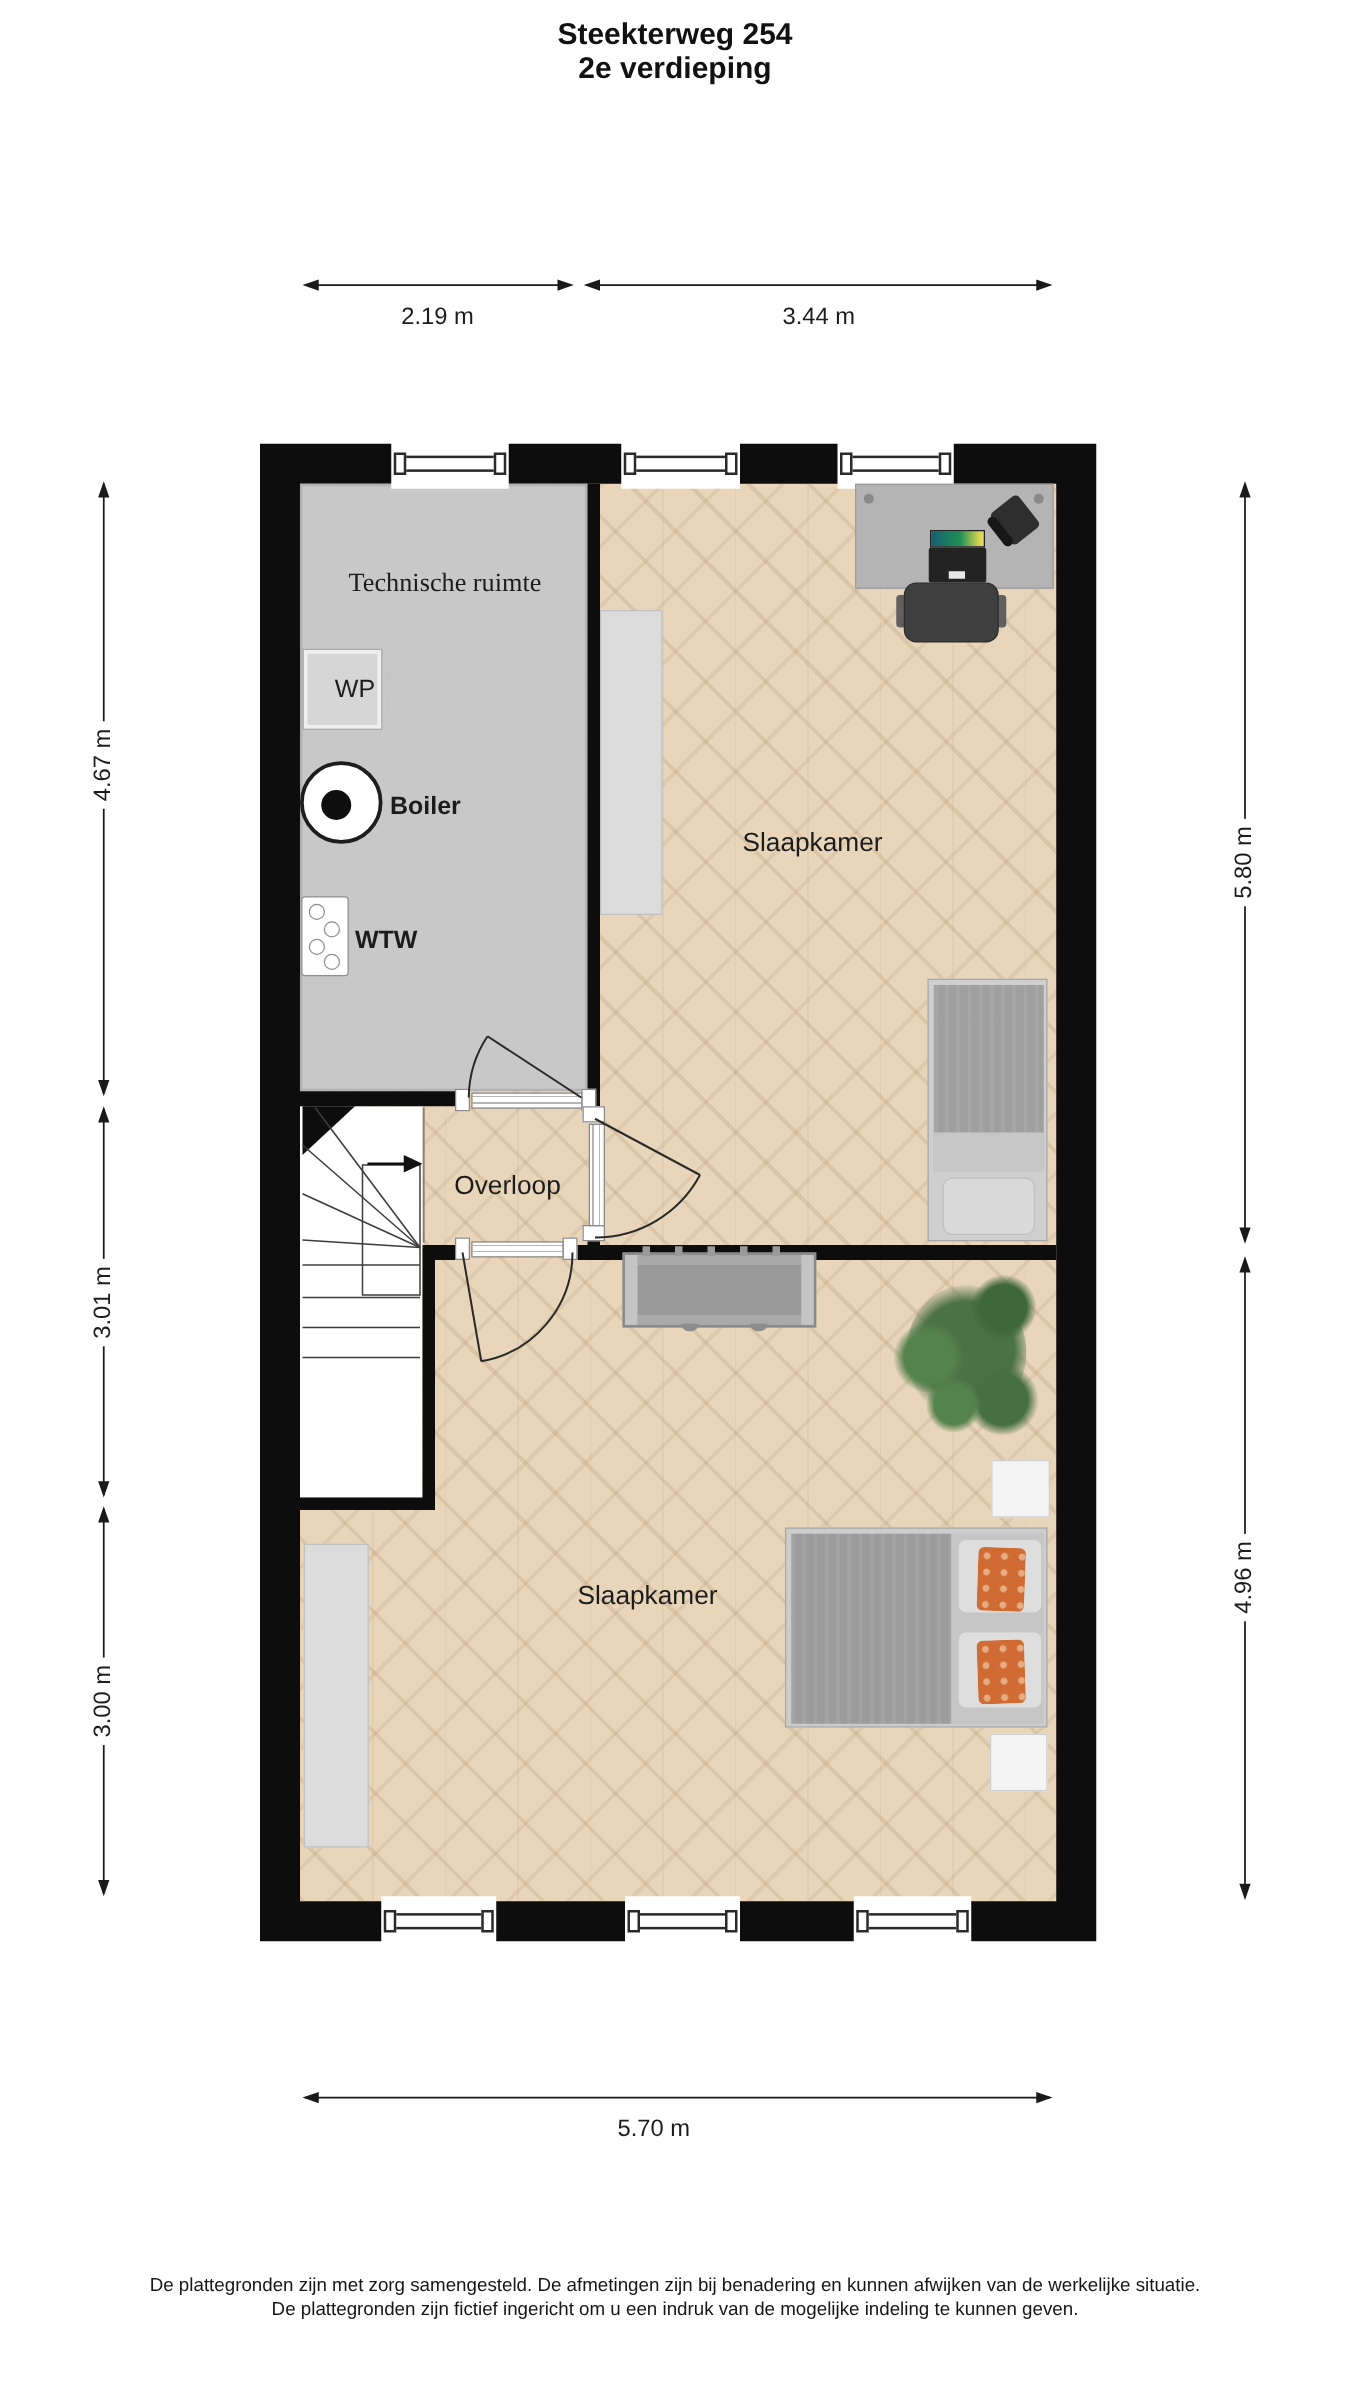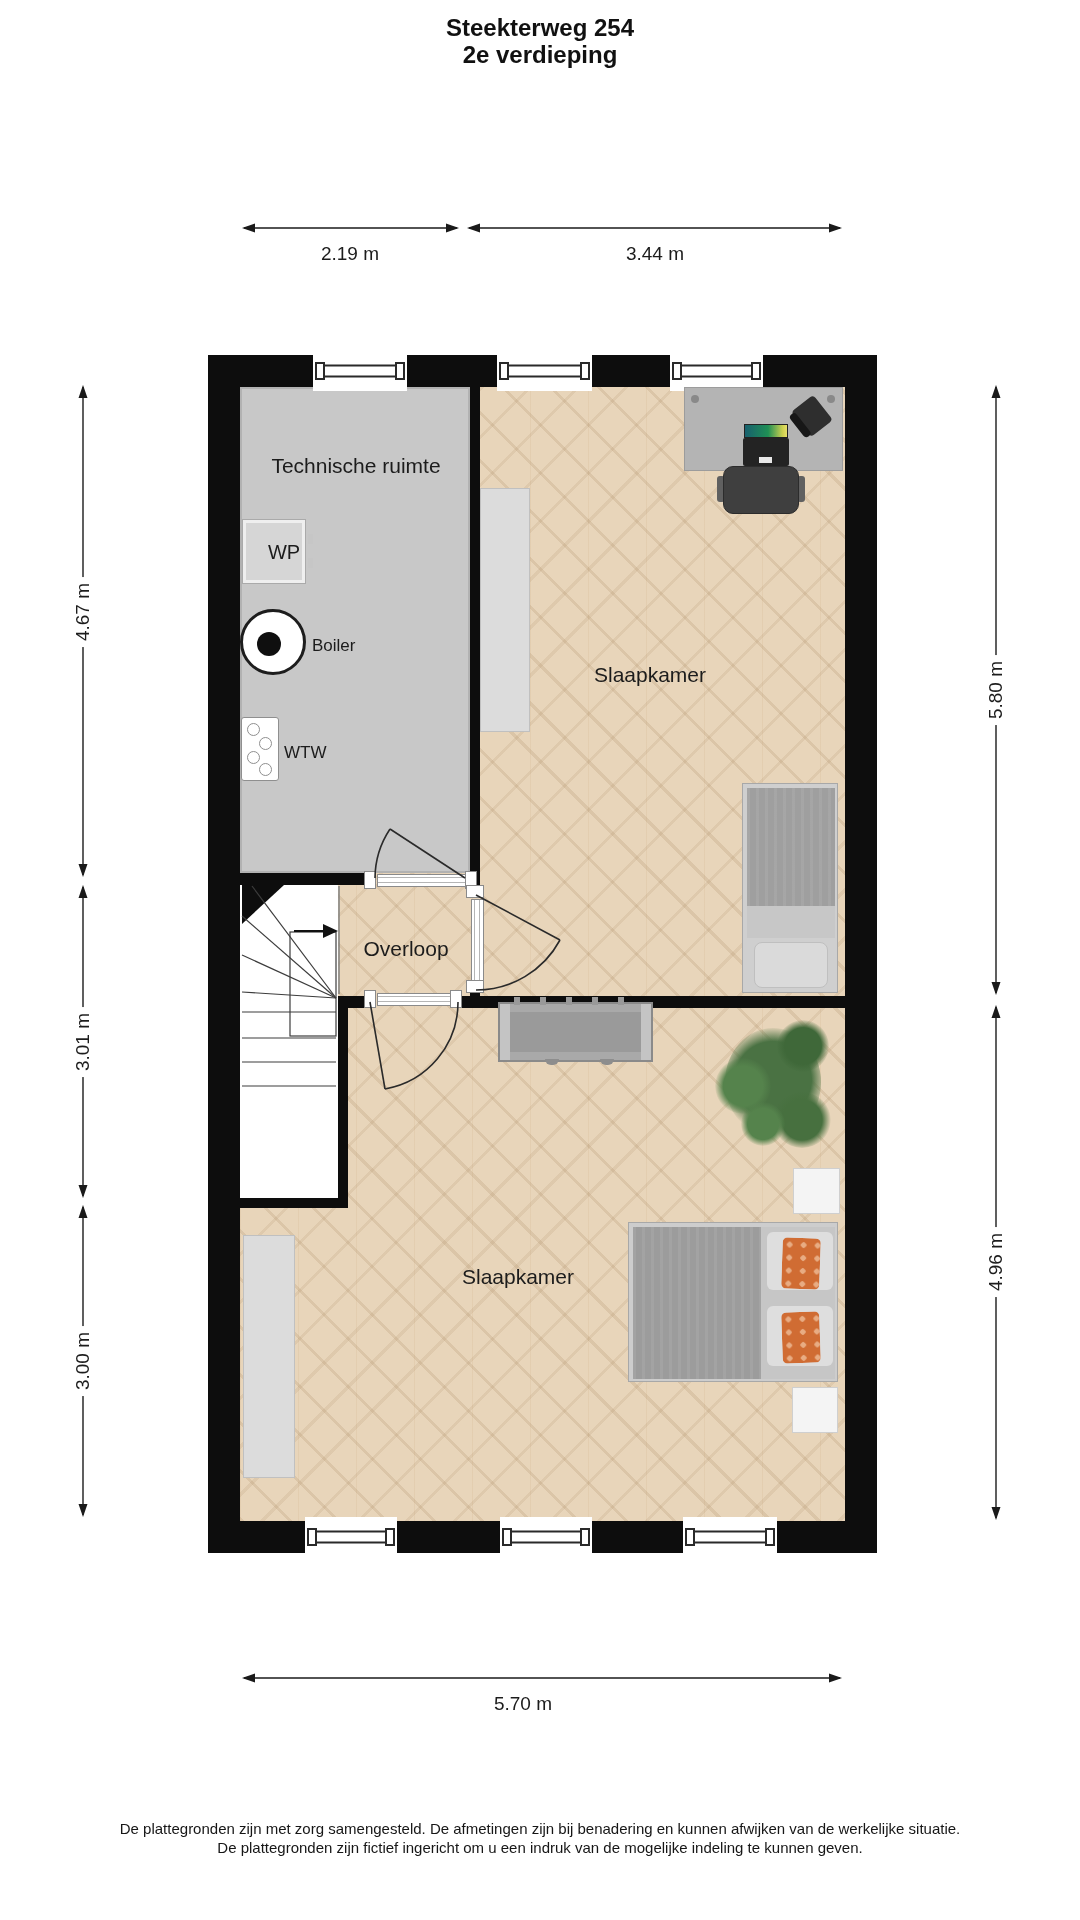--- a/index.html
+++ b/index.html
@@ -18,21 +18,21 @@
                  border-top:2px solid #2a2a2a;border-bottom:2px solid #2a2a2a;}
   .window .cap{position:absolute;width:6px;height:14px;top:50%;transform:translateY(-50%);
                background:#fff;border:2px solid #2a2a2a;}
   .window .cap.l{left:2px;} .window .cap.r{right:2px;}
   .doorbar-h{position:absolute;border:1px solid #8a8a8a;
              background:linear-gradient(180deg,#fff 0 2px,#b5b5b5 2px 3px,#fff 3px 7px,#b5b5b5 7px 8px,#fff 8px 100%);}
   .doorbar-v{position:absolute;border:1px solid #8a8a8a;
              background:linear-gradient(90deg,#fff 0 2px,#b5b5b5 2px 3px,#fff 3px 7px,#b5b5b5 7px 8px,#fff 8px 100%);}
   .notch{position:absolute;background:#fff;border:1.5px solid #8a8a8a;box-sizing:border-box;}
   .lbl{position:absolute;font-size:21px;white-space:nowrap;transform:translate(-50%,-50%);}
-  .applbl{position:absolute;font-size:17px;white-space:nowrap;transform:translateY(-50%);}
+  .applbl{position:absolute;font-size:20px;white-space:nowrap;transform:translateY(-50%);font-weight:bold;}
   .dim{position:absolute;font-size:19px;white-space:nowrap;background:#fff;padding:0 6px;
        transform:translate(-50%,-50%);margin-top:26px;}
   .vdim{position:absolute;font-size:19px;white-space:nowrap;background:#fff;padding:0 6px;
         transform:translate(-50%,-50%) rotate(-90deg);}
   .furn{position:absolute;box-sizing:border-box;}
   .plantblob{position:absolute;border-radius:50%;}
   .stripes{background-image:repeating-linear-gradient(90deg, rgba(255,255,255,.07) 0 3px, transparent 3px 9px);}
   #title{position:absolute;left:0;right:0;top:14px;text-align:center;
          font-size:24px;font-weight:bold;line-height:27px;color:#111;}
   #footer{position:absolute;left:0;right:0;top:1820px;text-align:center;
@@ -239,21 +239,21 @@
       <polygon points="83,1198 78.5,1185 87.5,1185"></polygon>
       <polygon points="83,1205 78.5,1218 87.5,1218"></polygon>
       <polygon points="83,1517 78.5,1504 87.5,1504"></polygon>
       <polygon points="996,385 991.5,398 1000.5,398"></polygon>
       <polygon points="996,995 991.5,982 1000.5,982"></polygon>
       <polygon points="996,1005 991.5,1018 1000.5,1018"></polygon>
       <polygon points="996,1520 991.5,1507 1000.5,1507"></polygon>
     </g>
   </svg>
 
-  <div class="lbl" style="left:356px;top:466px;">Technische ruimte</div>
+  <div class="lbl" style="left:356px;top:466px;font-family:Liberation Serif, serif;">Technische ruimte</div>
   <div class="lbl" style="left:650px;top:675px;">Slaapkamer</div>
   <div class="lbl" style="left:406px;top:949px;">Overloop</div>
   <div class="lbl" style="left:518px;top:1277px;">Slaapkamer</div>
 
   <div class="dim" style="left:350px;top:228px;">2.19 m</div>
   <div class="dim" style="left:655px;top:228px;">3.44 m</div>
   <div class="dim" style="left:523px;top:1678px;">5.70 m</div>
   <div class="vdim" style="left:83px;top:612px;">4.67 m</div>
   <div class="vdim" style="left:83px;top:1042px;">3.01 m</div>
   <div class="vdim" style="left:83px;top:1361px;">3.00 m</div>

